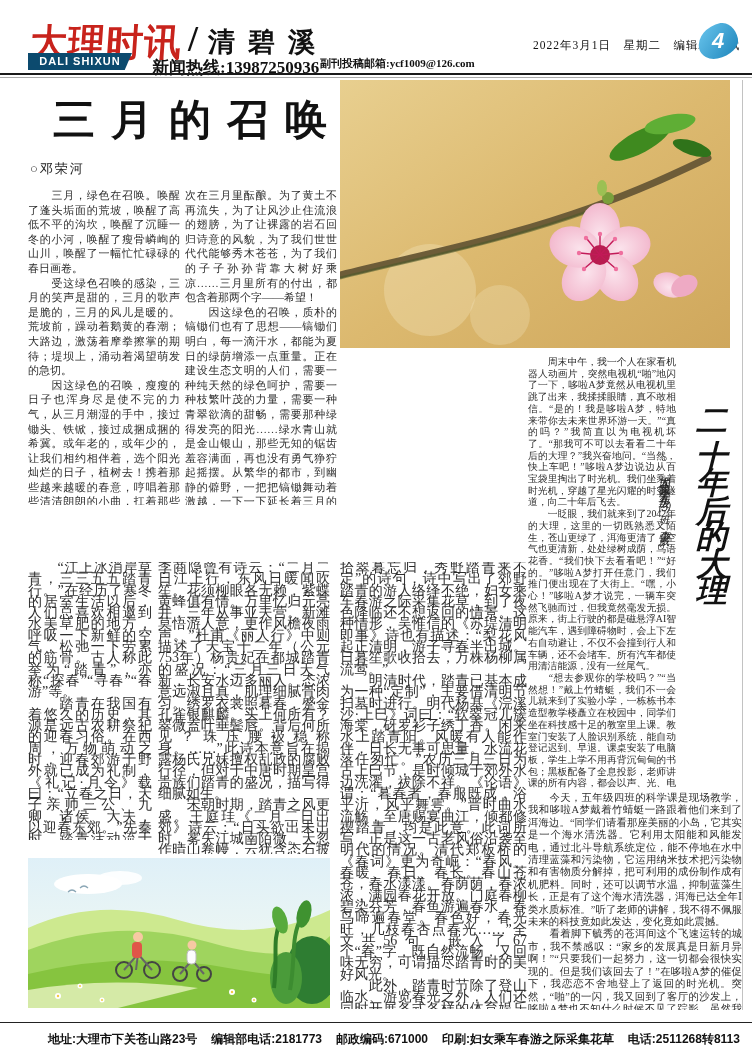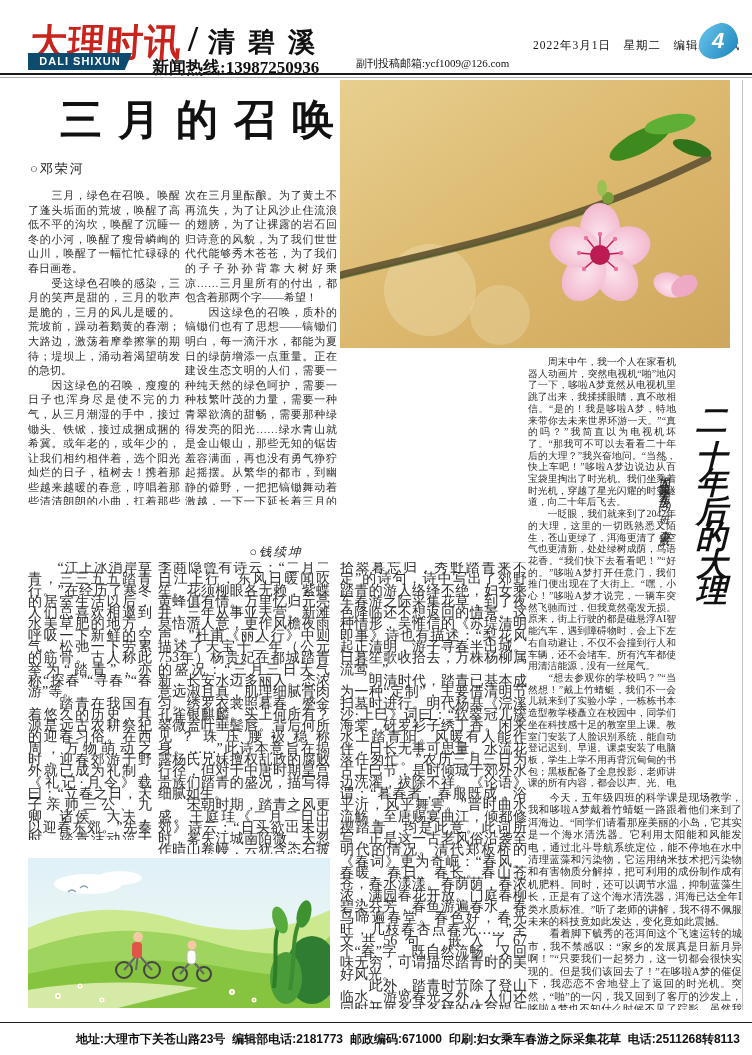--- a/index.html
+++ b/index.html
@@ -10,57 +10,57 @@
   
   .logo{position:absolute;left:30px;top:18px;font-size:37px;font-weight:bold;color:#c8231c;
         transform:skewX(-4deg);letter-spacing:1px;font-family:"Liberation Serif",serif;}
   .slash{position:absolute;left:188px;top:18px;font-size:36px;color:#111;font-weight:bold;}
   .supplement{position:absolute;left:208px;top:24px;font-size:27px;font-weight:bold;color:#111;
         letter-spacing:13px;}
   .enbar{position:absolute;left:28px;top:53px;width:104px;height:17px;background:#0c4a6e;color:#fff;
         font-family:"Liberation Sans",sans-serif;font-size:11px;font-weight:bold;letter-spacing:1px;
         text-align:center;line-height:17px;clip-path:polygon(0 0,100% 0,93% 100%,0 100%);}
   .hotline{position:absolute;left:152px;top:56px;font-size:17px;font-weight:bold;color:#111;}
-  .email{position:absolute;left:320px;top:56px;font-size:11px;font-weight:normal;color:#111;margin-left:36px;}
+  .email{position:absolute;left:320px;top:56px;font-size:11px;font-weight:bold;color:#111;}
   .dateline{position:absolute;left:533px;top:38px;font-size:11.5px;color:#111;letter-spacing:1px;}
   .badge{position:absolute;left:698px;top:22px;width:40px;height:38px;}
   .badge .swoosh{position:absolute;left:0;top:2px;width:40px;height:34px;background:linear-gradient(135deg,#6cc7ef,#1c84ba);
         border-radius:65% 35% 60% 40%/60% 55% 45% 40%;transform:rotate(-12deg);}
   .badge .num{position:absolute;left:0;top:2px;width:40px;height:34px;color:#fff;font-size:22px;font-weight:bold;
         font-style:italic;text-align:center;line-height:34px;font-family:"Liberation Sans",sans-serif;}
   .head-rule{position:absolute;left:0;top:73px;width:752px;height:2px;background:#1a1a1a;}
   .head-rule2{position:absolute;left:0;top:77px;width:752px;height:1px;background:#aaa;}
   .page-edge{position:absolute;left:742px;top:80px;width:1px;height:930px;background:#c2c2c2;}
 
   
   .col{position:absolute;overflow:hidden;text-align:justify;white-space:pre-line;color:#2d2d2d;}
   .a1col{font-size:11px;line-height:14.6px;}
   .a2col{font-size:14px;line-height:11.3px;}
   .a3col{font-size:9.8px;line-height:11.7px;}
 
-  .a1title{position:absolute;left:30px;top:92px;width:320px;text-align:right;font-size:42px;
+  .a1title{position:absolute;left:30px;top:92px;width:320px;text-align:center;font-size:42px;
         font-weight:bold;color:#111;letter-spacing:16px;text-indent:16px;}
   .a1author{position:absolute;left:30px;top:160px;width:320px;text-align:left;font-size:13px;color:#222;letter-spacing:2px;}
 
   .a2title{position:absolute;left:28px;top:498px;width:496px;text-align:center;font-size:38px;
         font-weight:bold;color:#151515;letter-spacing:29px;text-indent:29px;font-style:italic;}
   .a2author{position:absolute;left:28px;top:544px;width:496px;text-align:center;font-size:12.5px;color:#222;
         font-style:italic;letter-spacing:2px;}
 
   .a3title{position:absolute;left:690px;top:388px;height:420px;writing-mode:vertical-rl;text-orientation:upright;
         font-size:31px;font-weight:bold;color:#111;letter-spacing:27px;font-style:italic;}
   .a3author{position:absolute;left:656px;top:452px;height:270px;writing-mode:vertical-rl;text-orientation:upright;
         font-size:11px;color:#222;letter-spacing:2.5px;font-style:italic;}
 
   .photo,.illu{position:absolute;display:block;}
 
   
   .footer-rule{position:absolute;left:0;top:1022px;width:752px;height:1px;background:#222;}
   .footer{position:absolute;left:0;top:1028px;width:752px;height:22px;display:flex;align-items:center;
-        justify-content:space-between;padding:0 12px 0 76px;font-size:12px;font-weight:bold;color:#111;
+        justify-content:space-between;padding:0 12px 0 48px;font-size:12px;font-weight:bold;color:#111;
         font-family:"Liberation Sans",sans-serif;}
 </style>
 </head>
 <body>
 
 <div class="page" data-name="newspaper-page">
 
   <div data-name="masthead">
     <span class="logo" data-name="newspaper-logo">大理时讯</span>
     <span class="slash" data-name="logo-divider">/</span>
@@ -142,21 +142,20 @@
   <div class="a1title" data-name="article1-title">三月的召唤</div>
   <div class="a1author" data-name="article1-author">○邓荣河</div>
   <div class="col a1col" style="left:28px;top:188px;width:152px;height:317px;" data-name="article1-column-1">　　三月，绿色在召唤。唤醒了蓬头垢面的荒坡，唤醒了高低不平的沟坎，唤醒了沉睡一冬的小河，唤醒了瘦骨嶙峋的山川，唤醒了一幅忙忙碌碌的春日画卷。
 　　受这绿色召唤的感染，三月的笑声是甜的，三月的歌声是脆的，三月的风儿是暖的。荒坡前，躁动着鹅黄的春潮；大路边，激荡着摩拳擦掌的期待；堤坝上，涌动着渴望萌发的急切。
 　　因这绿色的召唤，瘦瘦的日子也浑身尽是使不完的力气，从三月潮湿的手中，接过锄头、铁锨，接过成捆成捆的希冀。或年老的，或年少的，让我们相约相伴着，选个阳光灿烂的日子，植树去！携着那些越来越暖的春意，哼唱着那些清清朗朗的小曲，扛着那些可以发芽的秘密。
 　　因这绿色的召唤，不怕三月的春寒料峭，更不惧偶尔还会飞来些不请自来的雪霜，一边植树，一边遐想。风起着，雨落着，一个个绿色的梦想，又一</div>
   <div class="col a1col" style="left:185px;top:188px;width:152px;height:317px;" data-name="article1-column-2">次在三月里酝酿。为了黄土不再流失，为了让风沙止住流浪的翅膀，为了让裸露的岩石回归诗意的风貌，为了我们世世代代能够秀木苍苍，为了我们的子子孙孙背靠大树好乘凉……三月里所有的付出，都包含着那两个字——希望！
 　　因这绿色的召唤，质朴的镐锄们也有了思想——镐锄们明白，每一滴汗水，都能为夏日的绿荫增添一点重量。正在建设生态文明的人们，需要一种纯天然的绿色呵护，需要一种枝繁叶茂的力量，需要一种青翠欲滴的甜畅，需要那种绿得发亮的阳光……绿水青山就是金山银山，那些无知的锯齿羞容满面，再也没有勇气狰狞起摇摆。从繁华的都市，到幽静的僻野，一把把镐锄舞动着激越，一下一下延长着三月的浪漫。
 　　生性腼腆的铁锨，在三月里多了些许勇敢，那些大大小小的土坡，最怕铁锨的一路追赶，新修的河堤，最喜欢铁</div>
 
-  <div class="a2author" data-name="article2-author">○钱续坤</div>
   <div class="col a2col" style="left:28px;top:562px;width:124px;height:278px;" data-name="article2-column-1">　　“江上冰消岸草青，三三五五踏青行。”在经历了寒冬的居室生活以后，人们总喜欢相邀到水美草肥的地方，呼吸一下新鲜的空气，松弛一下劳累的筋骨。古人称此举为“踏青”，亦称“探春”“寻春”“春游”等。
 　　踏青在我国有着悠久的历史，其源是远古农耕祭祀的迎春习俗。在西周，万物萌动之时，迎春郊游于野外就已成为礼制，《礼记·月令》载曰：“立春之日，天子亲帅三公、九卿、诸侯、大夫，以迎春东郊。”先秦时，踏青活动流于春分，时人诗云：“二月二日踏青节，群人游赏散四郊。”魏晋时，踏青则多于清明前后，届时男男女女聚集于水边，举行“祓除”仪式：沐浴、薰身、除垢去病。晋代诗人张华对此有所记叙：“仲春令月，时和气清明，青泽流盈；习习祥风，启……禽鸟逸豫；桑麻滋荣；纤条披绿……翘翘含英。”
 　　到了唐代，踏青蔚为盛行。韩鄂《岁华纪丽》里就有记载，唐代大诗人</div>
   <div class="col a2col" style="left:158px;top:562px;width:172px;height:292px;" data-name="article2-column-2">李商隐曾有诗云：“二月二日江上行，东风日暖闻吹笙。花须柳眼各无赖，紫蝶黄蜂俱有情。万里忆归元亮井，三年从事亚夫营。新滩莫悟游人意，更作风檐夜雨声。”杜甫《丽人行》中则描述了天宝十二年（公元753年）杨贵妃在都城踏青的盛况：“三月三日天气新，长安水边多丽人。态浓意远淑且真，肌理细腻骨肉匀。绣罗衣裳照暮春，蹙金孔雀银麒麟。头上何所有？翠微盍叶垂鬓唇。背后何所见？珠压腰衱稳称身。……”此诗本意旨在揭露杨氏兄妹擅权乱政的腐败行径，但对于中唐时期皇宫贵族们踏青的盛况，描写得细腻如生。
 　　宋朝时期，踏青之风更盛。王庭珪《二月二日出郊》诗云：“日头欲出未出时，雾失江城南陌微。天忽作晴山卷幔，云犹含态石披衣。烟村南北黄鹂语，麦垄高低紫燕飞。谁似田家知此乐？呼儿吹笛跨牛归。”此诗虽然没有直接写二月二日郊野踏青，但是所描绘的风光，全是踏青人看到的、令诗人为之赞美的满眼春色。张先《木兰花》中也有“龙头舴艋吴儿竞，笋柱秋千游女并。芳洲</div>
   <div class="col a2col" style="left:340px;top:562px;width:187px;height:447px;" data-name="article2-column-3">拾翠暮忘归，秀野踏青来不定”的诗句，诗中写出了郊野踏青的游人络绎不绝，妇女乘车春游之际采集花草，到了夜色降临还不想返回的情景。这种情形，吴惟信的《苏堤清明即事》诗也有描述：“梨花风起正清明，游子寻春半出城。日暮笙歌收拾去，万株杨柳属流莺。”
 　　明清时代，踏青已基本成为一种“定制”，主要借清明节扫墓时进行。明代杨基《浣溪沙·上巳》词曰：“软翠冠儿簇海棠，砑罗衫子绣丁香。闲来水上踏青阳。风暖有人能作伴，日长无事可思量。水流花落任匆忙。”农历三月三日为古上巳节，是时倾城于郊外水边洗濯，祓除不祥。《论语》谓：“暮春者，春服既成，浴乎沂，风乎舞雩。”晋时曲水流觞，至唐赐宴曲江，倾都修禊踏青，均是此意。此词所写，正是这一古老风俗沿袭至明代的情况。清代郑板桥的《春词》更为奇崛：“春风、春暖、春日、春长。春山苍苍，春水漾漾。春荫荫，春浓浓，满园春花开放。门庭春柳碧染芬芳，春鱼游遍春水，春鸟啼遍春堂。春色好，春光旺，几枝春杏点春光……”全文共56句，嵌入了67个“春”字，既自然流畅，又回味无穷，可谓描尽踏青时的美好风光。
 　　此外，踏青时节除了登山临水、游览春光之外，人们还同时开展各式各样的体育娱乐活动，诸如放风筝、荡秋千、蹴鞠、拔河等，内容更为丰富。唐代诗人司空曙就写过放风筝时的乐趣：“高风吹玉柱，万籁忽齐飘。妪树迟难度，萦空细渐销。”具有异曲同工之妙的，还有清代吴友如的“只凭风力健，不假羽毛丰。红线凌空去，青云有路通。”
 　　现在又到了阳光明媚、莺歌燕舞的美好时节，让我们品诗赏词，愉快地纵情山水、投身自然吧！</div>
 

